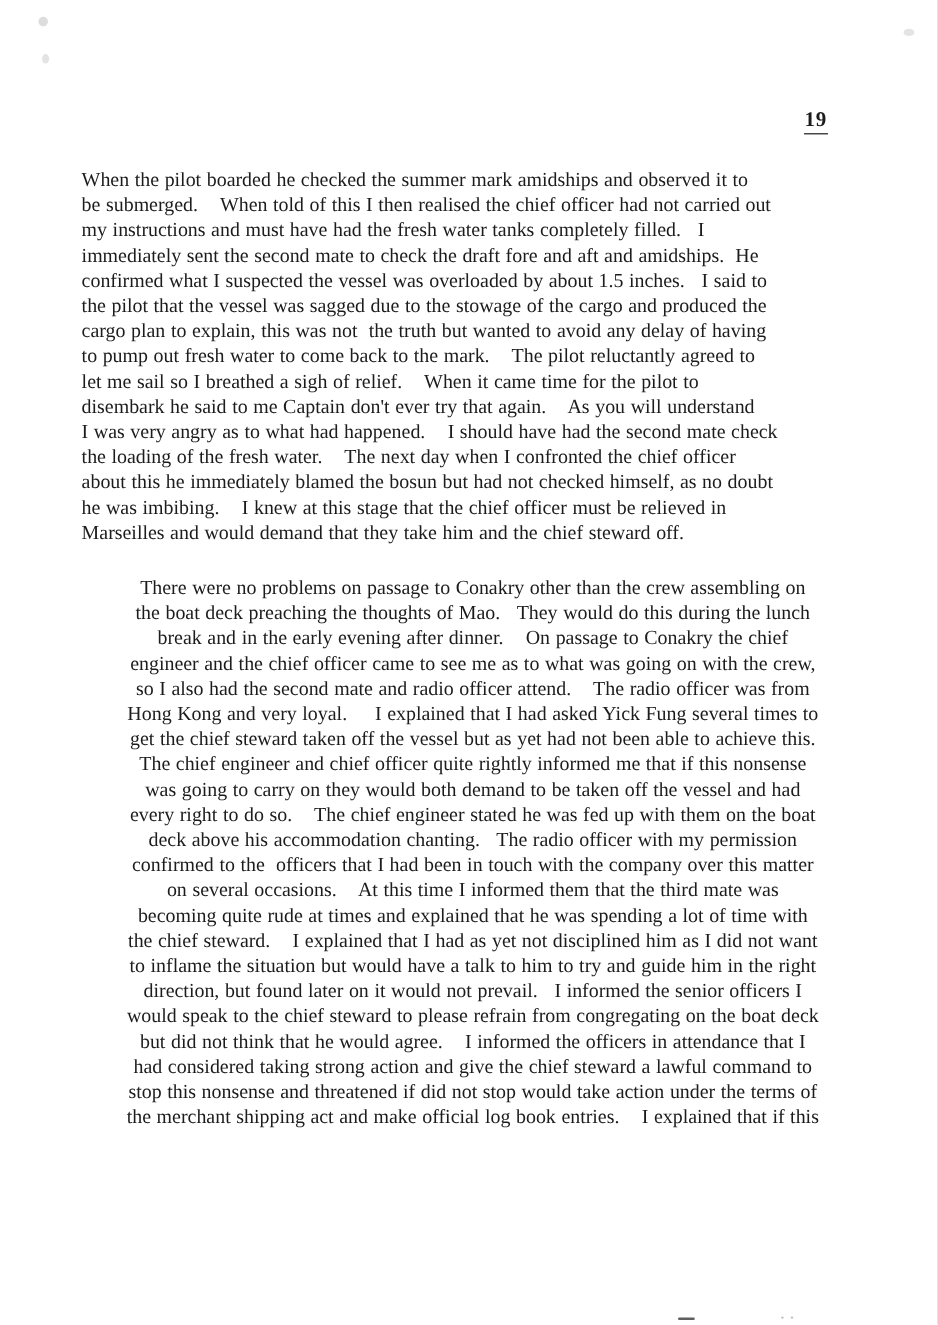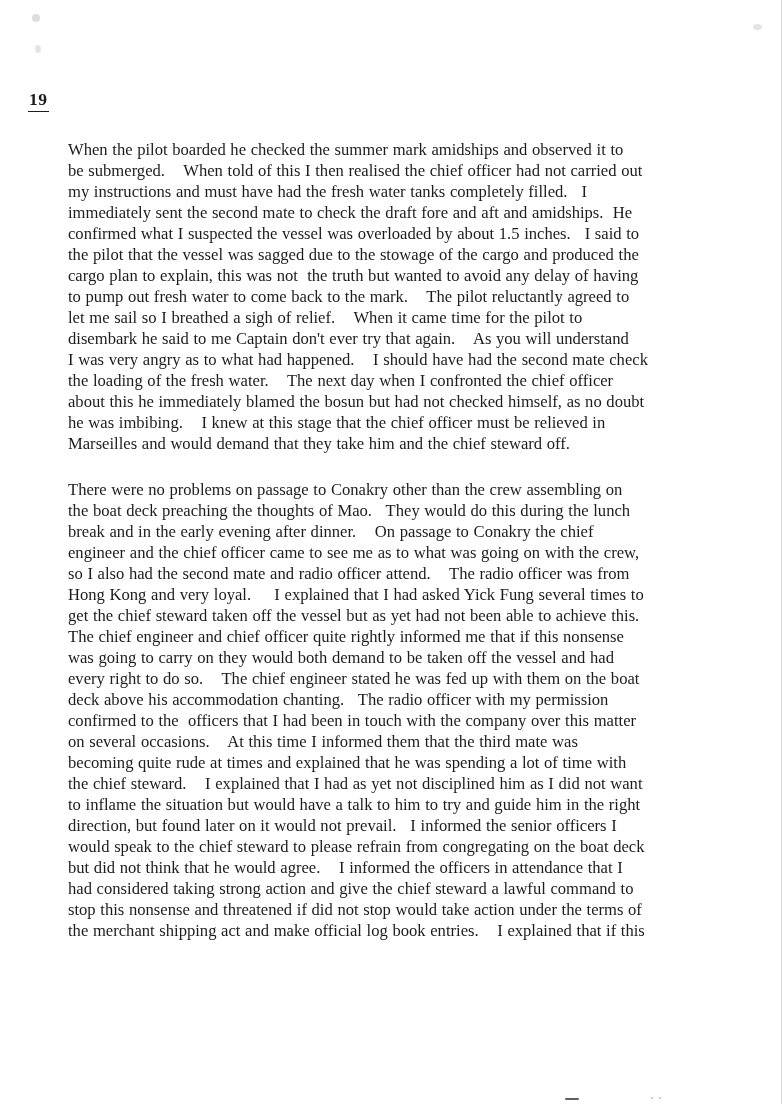--- a/index.html
+++ b/index.html
@@ -12,23 +12,23 @@
     width: 782px;
     height: 1104px;
     background: #ffffff;
     overflow: hidden;
     font-family: "Liberation Serif", "DejaVu Serif", serif;
     color: #1c1c1c;
   }
   .pagenum-row {
     position: absolute;
     top: 91px;
-    left: 52px;
+    left: 64px;
     width: 650px;
-    text-align: left;
+    text-align: right;
   }
   .pagenum {
     display: inline-block;
     position: relative;
     left: -24px;
     font-size: 17.5px;
     font-weight: 700;
     line-height: 1;
     letter-spacing: 0.5px;
     border-bottom: 1.8px solid #1c1c1c;
@@ -41,21 +41,21 @@
     width: 652px;
     font-size: 16.6px;
     line-height: 21px;
     word-spacing: 0.5px;
   }
   .para {
     margin: 0 0 25px 0;
     white-space: pre;
   }
   .para:nth-child(2) { }
-  .para:last-child { margin-bottom: 0; }
+  .para:last-child { margin-bottom: 0; text-align: center; }
 
   
   .fade {
     position: absolute;
     left: 515px;
     top: 1004px;
     width: 240px;
     height: 26px;
     background: linear-gradient(to right, rgba(255,255,255,0), rgba(255,255,255,0.5) 45%, rgba(255,255,255,0.72));
     pointer-events: none;

